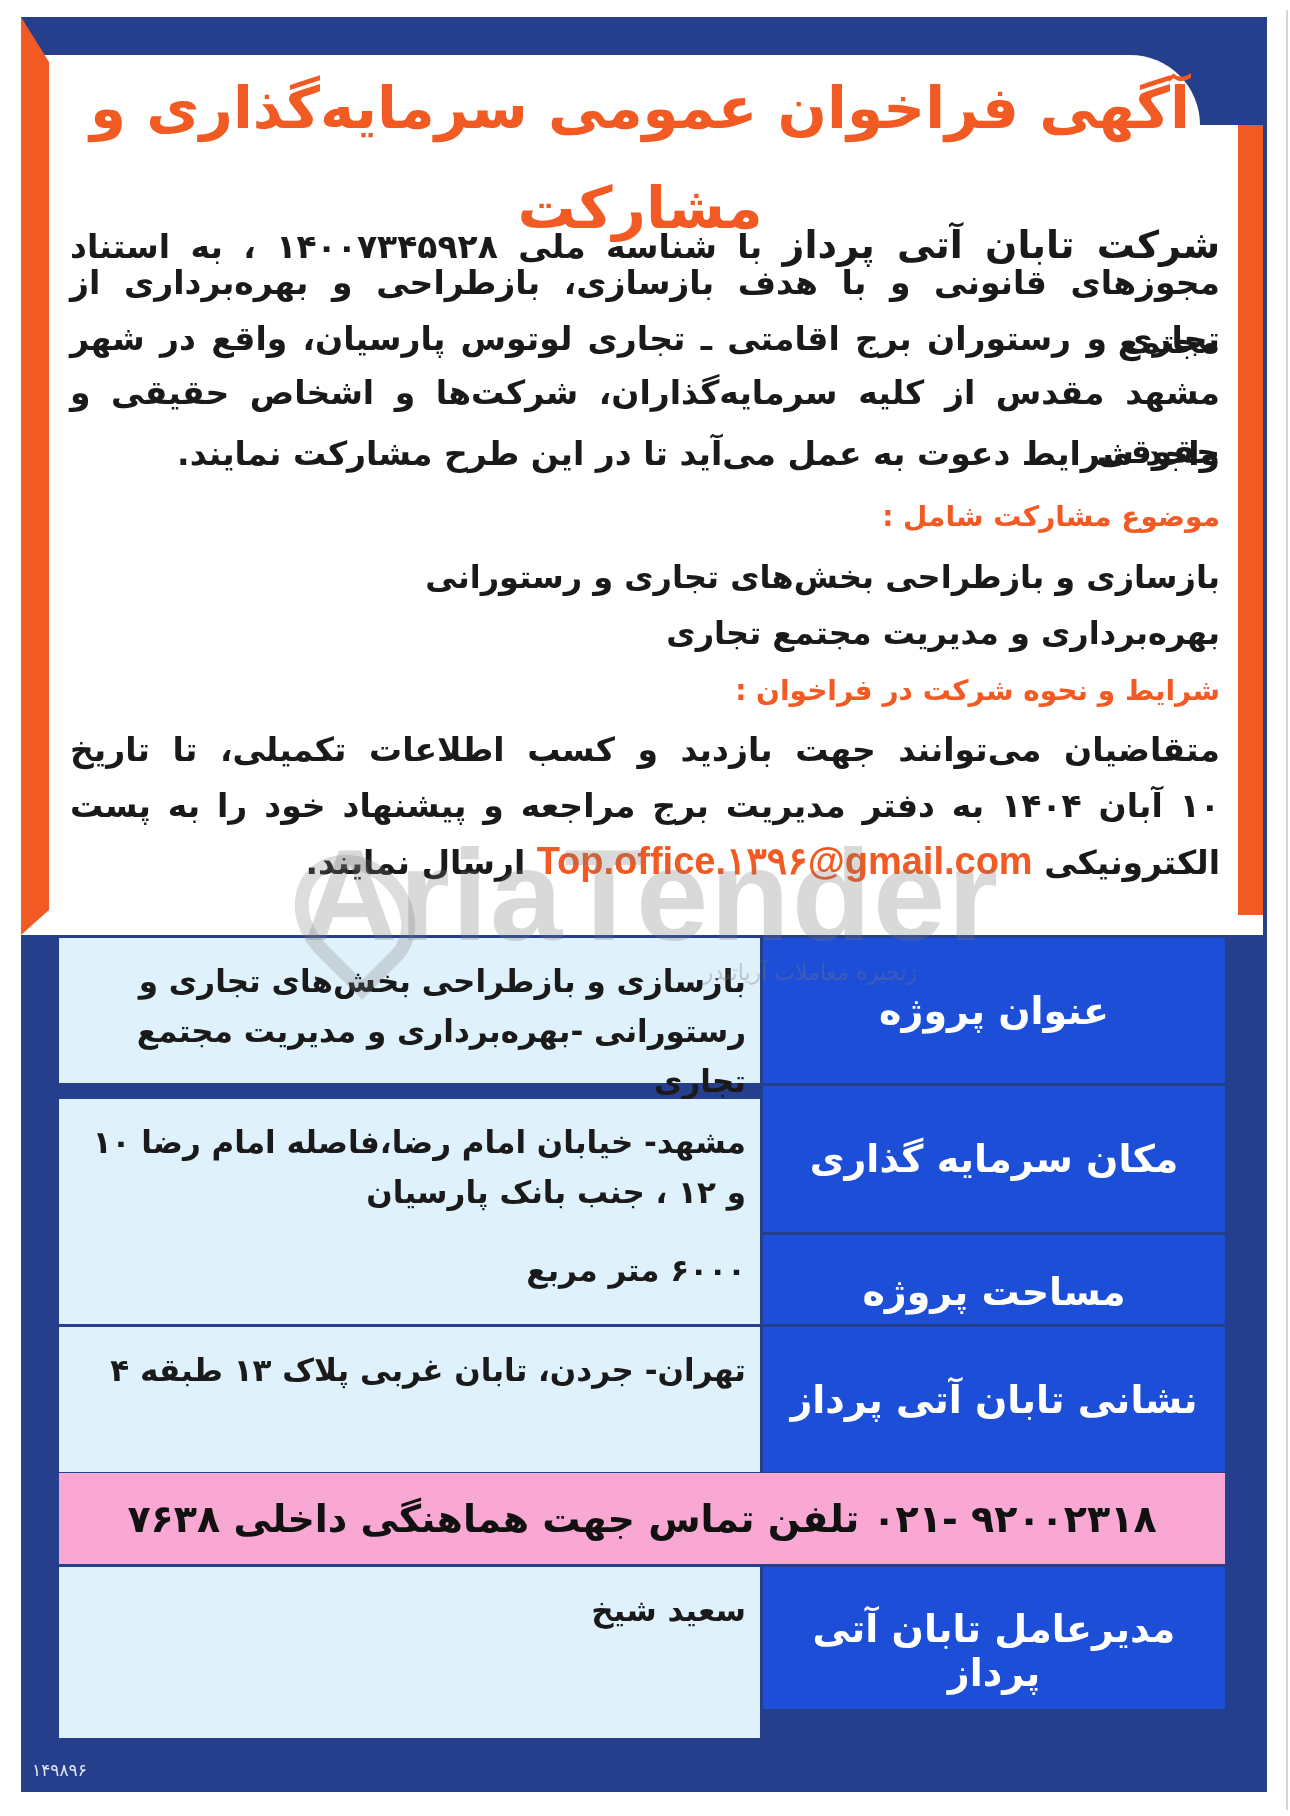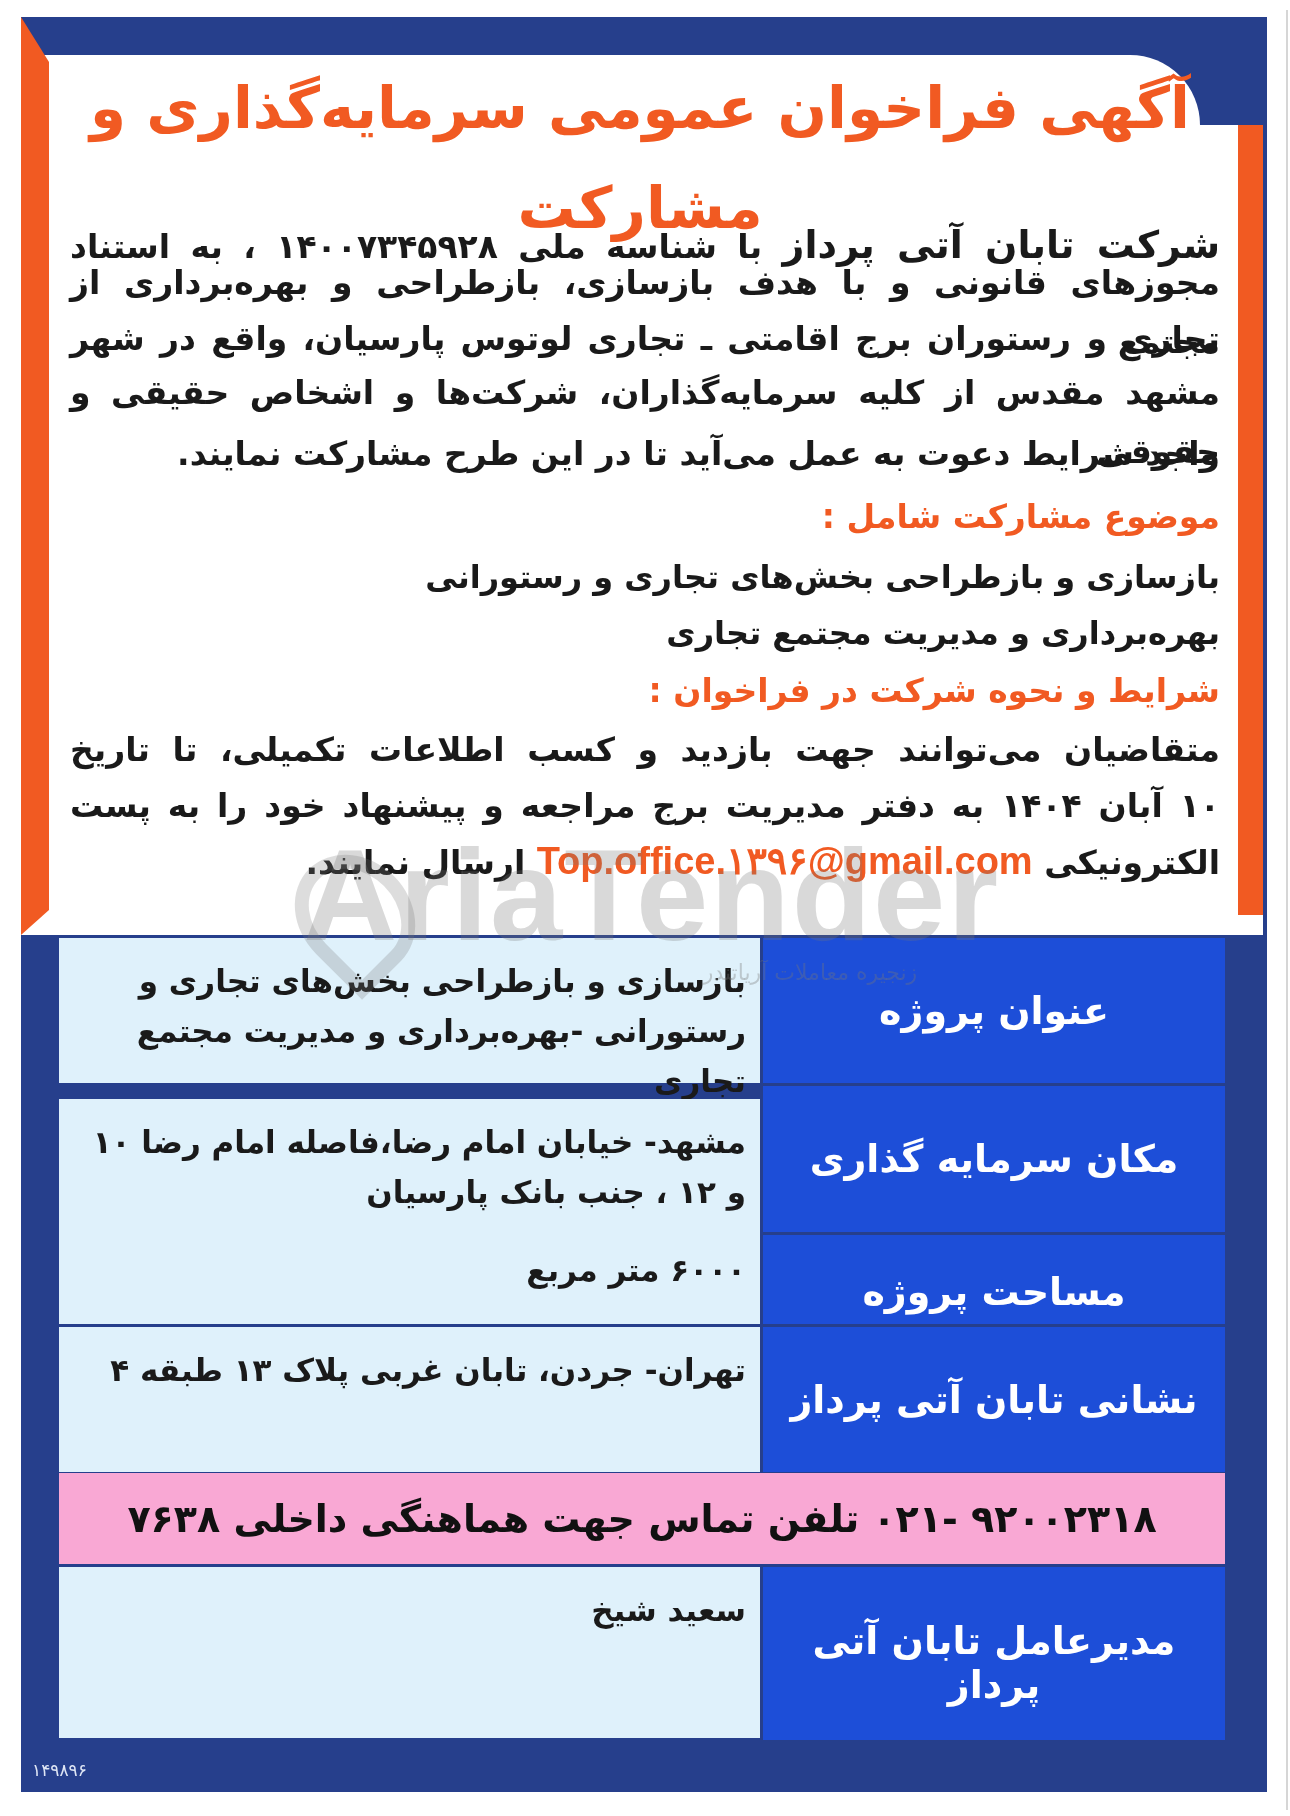--- a/index.html
+++ b/index.html
@@ -17,21 +17,21 @@
   #blue-right-strip { left:1263px; top:17px; width:4px; height:1775px; background:#263f8c; }
   #blue-frame { left:21px; top:935px; width:1246px; height:857px; background:#263f8c; }
   #right-rule { left:1286px; top:10px; width:2px; height:1800px; background:#d6d6d6; }
 
   #title { left:60px; top:58px; width:1160px; height:100px; text-align:center;
            color:#f15a22; font-weight:bold; font-size:58px; line-height:100px;
            font-family:"DejaVu Sans", sans-serif; }
   .para { left:70px; width:1150px; text-align:justify; text-align-last:justify;
           font-size:33px; font-weight:bold; color:#1a1a1a; line-height:59px; }
   .para b { font-size:38px; }
-  .heading-or { left:70px; width:1150px; color:#f15a22; font-size:33px; font-weight:bold; line-height:58px; }
+  .heading-or { left:70px; width:1150px; color:#f15a22; font-size:28px; font-weight:bold; line-height:58px; }
   .item { left:70px; width:1150px; color:#1a1a1a; font-size:32px; font-weight:bold; line-height:58px; }
   .email { color:#f15a22; font-family:"Liberation Sans", sans-serif; font-size:38px; direction:ltr; unicode-bidi:embed; }
 
   
   .cell-val { position:absolute; left:59px; width:701px; background:#dff1fb; color:#1a1a1a;
               font-size:31px; font-weight:bold; text-align:right; line-height:50px;
               box-sizing:border-box; padding:18px 14px 0 14px; }
   .cell-key { position:absolute; left:763px; width:462px; background:#1d4ed8; color:#ffffff;
               font-size:38px; font-weight:bold; text-align:center; box-sizing:border-box;
               display:flex; align-items:center; justify-content:center; }
@@ -92,19 +92,19 @@
 
 <div class="cell-val rtl" style="top:1235px; height:89px; padding-top:10px;">۶۰۰۰ متر مربع</div>
 <div class="cell-key rtl" style="top:1235px; height:89px; padding-top:24px;">مساحت پروژه</div>
 
 <div class="cell-val rtl" style="top:1327px; height:145px;">تهران- جردن، تابان غربی پلاک ۱۳ طبقه ۴</div>
 <div class="cell-key rtl" style="top:1327px; height:145px;">نشانی تابان آتی پرداز</div>
 
 <div class="abs rtl" id="phone-bar">۹۲۰۰۲۳۱۸ -۰۲۱ تلفن تماس جهت هماهنگی  داخلی ۷۶۳۸</div>
 
 <div class="cell-val rtl" style="top:1567px; height:171px;">سعید شیخ</div>
-<div class="cell-key rtl" style="top:1567px; height:173px; align-items:flex-start; padding-top:52px;">مدیرعامل تابان آتی پرداز</div>
+<div class="cell-key rtl" style="top:1567px; height:142px; align-items:flex-start; padding-top:40px;">مدیرعامل تابان آتی پرداز</div>
 
 <div class="abs rtl" id="footer-num">۱۴۹۸۹۶</div>
 
 <div class="abs" id="watermark-icon"></div>
 <div class="abs" id="watermark">AriaTender</div>
 <div class="abs rtl" id="watermark-sub">زنجیره معاملات آریاتندر</div>
 
 </body></html>

